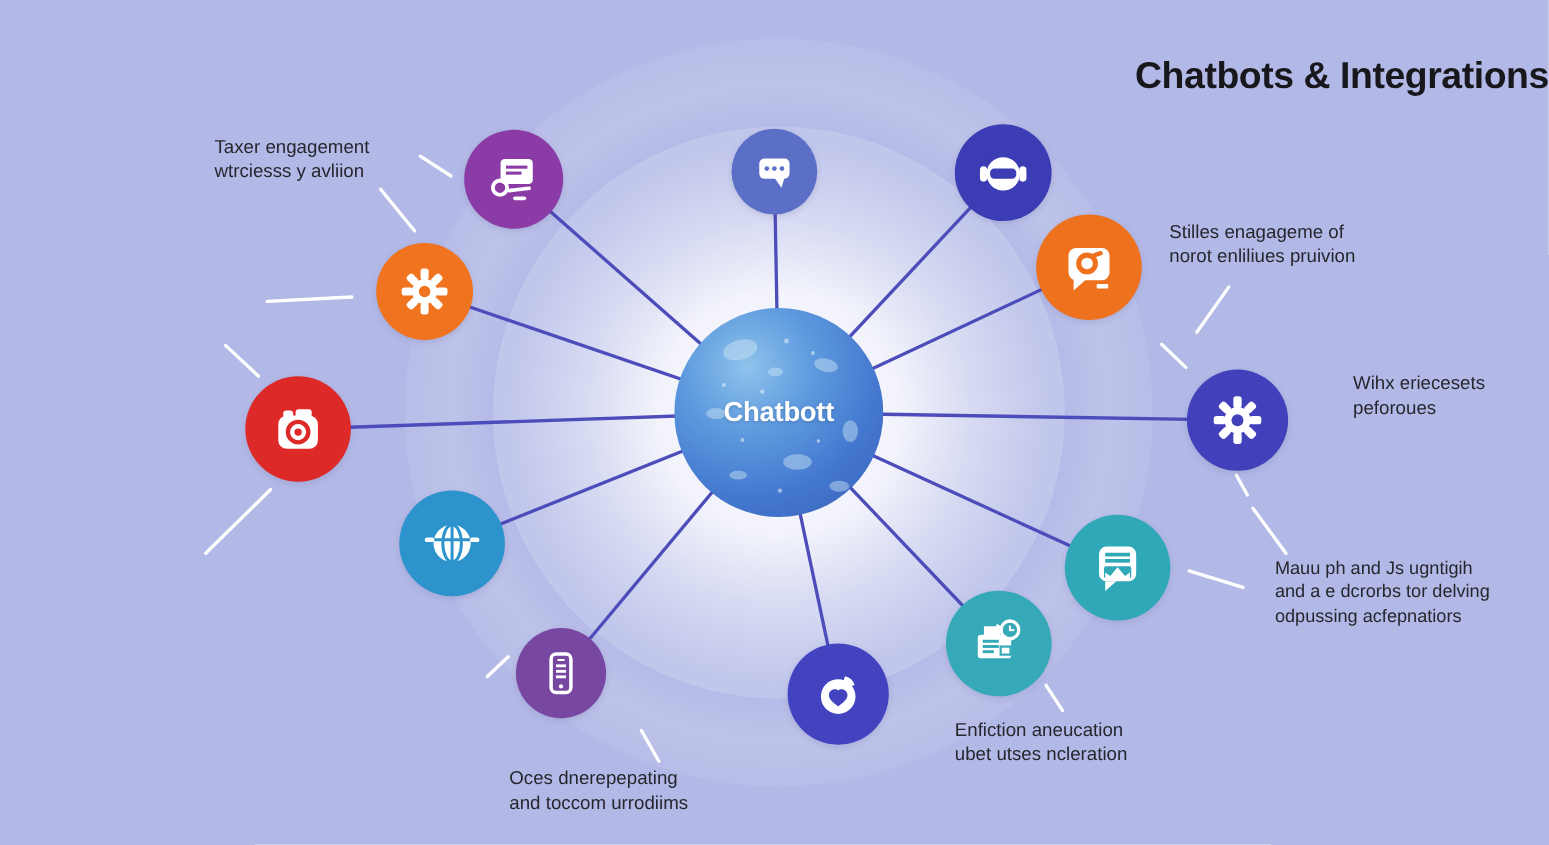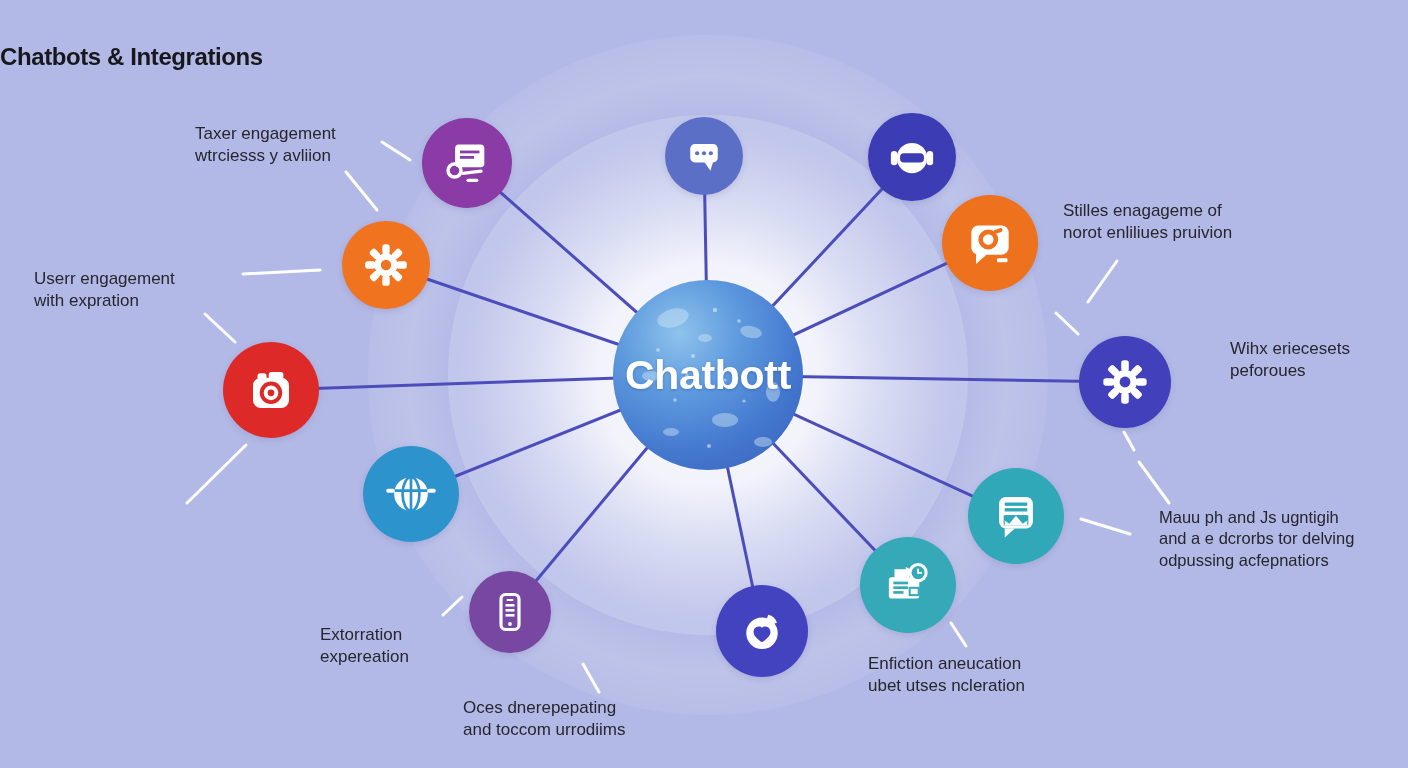--- a/index.html
+++ b/index.html
@@ -21,33 +21,33 @@
   .glow2{
     position:absolute;left:368px;top:35px;width:680px;height:680px;border-radius:50%;
     background:radial-gradient(circle,
       rgba(255,255,255,0.0) 52%,
       rgba(255,255,255,0.14) 62%,
       rgba(255,255,255,0) 78%);
     z-index:0;
   }
   .lines{position:absolute;left:0;top:0;z-index:1;}
   .page-title{
-    position:absolute;top:27px;left:0;width:100%;text-align:left;
-    font-size:24px;font-weight:700;color:#17171c;letter-spacing:-0.4px;z-index:3;
+    position:absolute;top:27px;left:0;width:100%;text-align:right;
+    font-size:34px;font-weight:700;color:#17171c;letter-spacing:-0.4px;z-index:3;
   }
   .node{
     position:absolute;border-radius:50%;z-index:2;
     display:flex;align-items:center;justify-content:center;
     box-shadow:0 2px 6px rgba(60,60,120,0.15);
   }
   .node svg{display:block;}
   .sphere-wrap{position:absolute;left:613px;top:280px;width:190px;height:190px;z-index:2;}
   .sphere-label{
     position:absolute;inset:0;display:flex;align-items:center;justify-content:center;
-    color:#ffffff;font-size:41px;font-weight:700;letter-spacing:-0.3px;
+    color:#ffffff;font-size:25px;font-weight:700;letter-spacing:-0.3px;
     text-shadow:0 1px 3px rgba(30,60,120,0.35);
   }
   .label{
     position:absolute;z-index:3;color:#26262e;font-size:17px;line-height:1.3;
     font-weight:500;white-space:pre-line;
   }
   .t-center{text-align:left;}
   .t-left{text-align:left;}
   
   .n-purpledoc{background:#8b3ba5;color:#8b3ba5;}
@@ -286,24 +286,20 @@
   <div class="node n-swirl" style="left:716px;top:585px;width:92px;height:92px;">
     <svg width="54" height="54" viewBox="0 0 48 48">
       <circle cx="24" cy="26" r="14" fill="#fff"></circle>
       <path fill="currentColor" d="M24 34c-3.8-2.8-7.5-5.6-7.5-9.2 0-2.7 2.1-4.7 4.9-4.7 1.05 0 2 .33 2.6.95.6-.62 1.55-.95 2.6-.95 2.8 0 4.9 2 4.9 4.7 0 3.6-3.7 6.4-7.5 9.2z"></path>
       <path fill="#fff" d="M29.5 9.5a10.5 10.5 0 0 1 7.8 7.2l-4.8 1.6a5.8 5.8 0 0 0-4.5-4.2z"></path>
     </svg>
   </div>
 
   <div class="label t-center" style="left:195px;top:123px;width:220px;">Taxer engagement
 wtrciesss y avliion</div>
-  <div class="label t-center" style="left:34px;top:268px;width:220px;">Userr engagement
-with expration</div>
-  <div class="label t-center" style="left:320px;top:624px;width:180px;">Extorration
-expereation</div>
   <div class="label t-left" style="left:1063px;top:200px;width:260px;">Stilles enagageme of
 norot enliliues pruivion</div>
   <div class="label t-left" style="left:463px;top:697px;width:260px;">Oces dnerepepating
 and toccom urrodiims</div>
   <div class="label t-left" style="left:1230px;top:338px;width:200px;">Wihx eriecesets
 peforoues</div>
   <div class="label t-center" style="left:1159px;top:507px;width:270px;font-size:16.5px;">Mauu ph and Js ugntigih
 and a e dcrorbs tor delving
 odpussing acfepnatiors</div>
   <div class="label t-center" style="left:868px;top:653px;width:260px;">Enfiction aneucation

